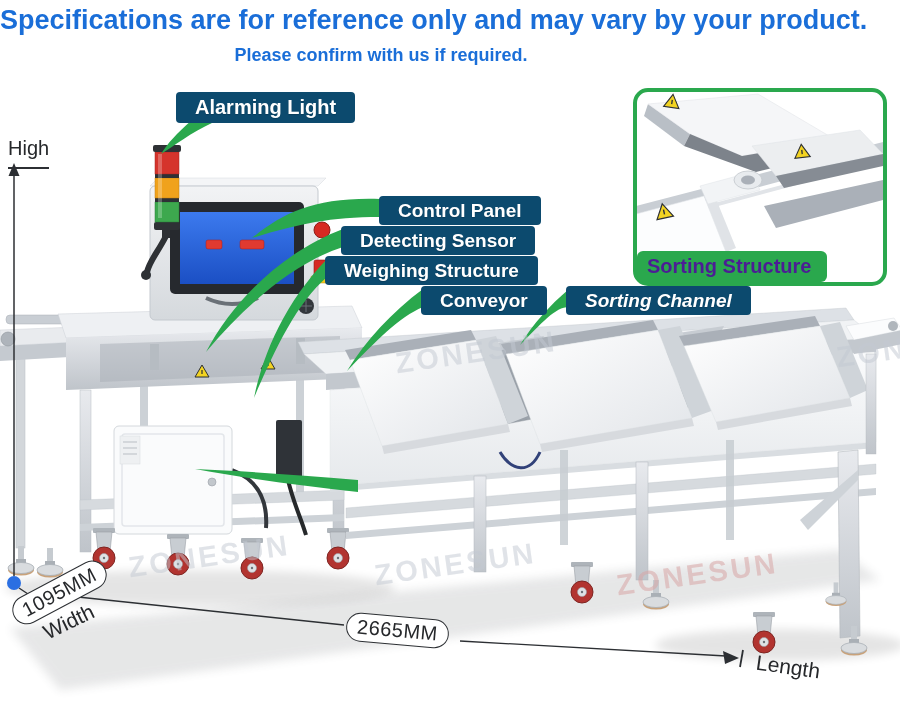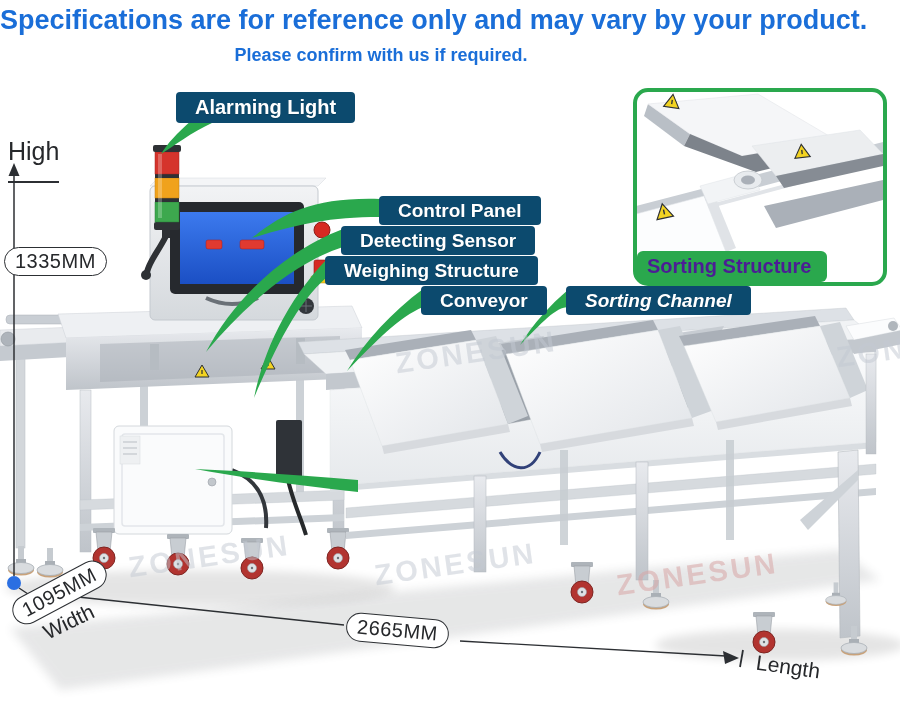--- a/index.html
+++ b/index.html
@@ -14,21 +14,21 @@
   
   .pill{position:absolute;background:#0c4a6e;color:#fff;font-weight:bold;font-size:19px;
         line-height:29px;height:29px;padding:0 19px;border-radius:4px;white-space:nowrap;
         text-shadow:0 1px 1px rgba(0,0,0,.18);z-index:3;}
   .pill-lg{height:31px;line-height:31px;font-size:20px;}
   
   .cap{position:absolute;background:#fff;border:1.8px solid #2c2f33;border-radius:16px;
        color:#26282b;font-size:20px;line-height:27px;height:27px;padding:0 10px;
        white-space:nowrap;letter-spacing:.5px;z-index:3;}
   .axis{position:absolute;color:#26282b;font-size:21px;white-space:nowrap;z-index:3;}
-  .hi{font-size:25px;border-bottom:2px solid #2c2f33;padding-bottom:15px;}
+  .hi{font-size:20px;border-bottom:2px solid #2c2f33;padding-bottom:7px;}
   .rot-w{transform:rotate(-28deg);}
   .rot-w2{transform:rotate(-26deg);}
   .rot-l{transform:rotate(5deg);}
   .rot-l2{transform:rotate(8deg);}
   
   .wm{position:absolute;color:#c3c9d2;opacity:.5;font-size:29px;font-weight:bold;
       letter-spacing:3px;transform:rotate(-8deg);white-space:nowrap;z-index:2;}
   .wm-pink{color:#d8a6a6;opacity:.55;}
   
   .inset-cap{position:absolute;left:637px;top:251px;background:#2aa84d;color:#4c1d95;
@@ -277,19 +277,18 @@
   <div class="pill pill-lg" style="left:176px;top:92px;">Alarming Light</div>
   <div class="pill" style="left:341px;top:226px;">Detecting Sensor</div>
   <div class="pill" style="left:379px;top:196px;">Control Panel</div>
   <div class="pill" style="left:325px;top:256px;">Weighing Structure</div>
   <div class="pill" style="left:421px;top:286px;">Conveyor</div>
   <div class="pill" style="left:566px;top:286px;font-style:italic;">Sorting Channel</div>
 
   <div class="inset-cap">Sorting Structure</div>
 
   <div class="axis hi" style="left:8px;top:137px;">High</div>
-  <div class="cap" style="left:4px;top:247px;">1335MM</div>
   <div class="cap rot-w" style="left:8px;top:578px;">1095MM</div>
   <div class="axis rot-w2" style="left:42px;top:610px;">Width</div>
   <div class="cap rot-l" style="left:346px;top:616px;">2665MM</div>
   <div class="axis rot-l2" style="left:756px;top:655px;">Length</div>
 
 </div>
 
 </body></html>

